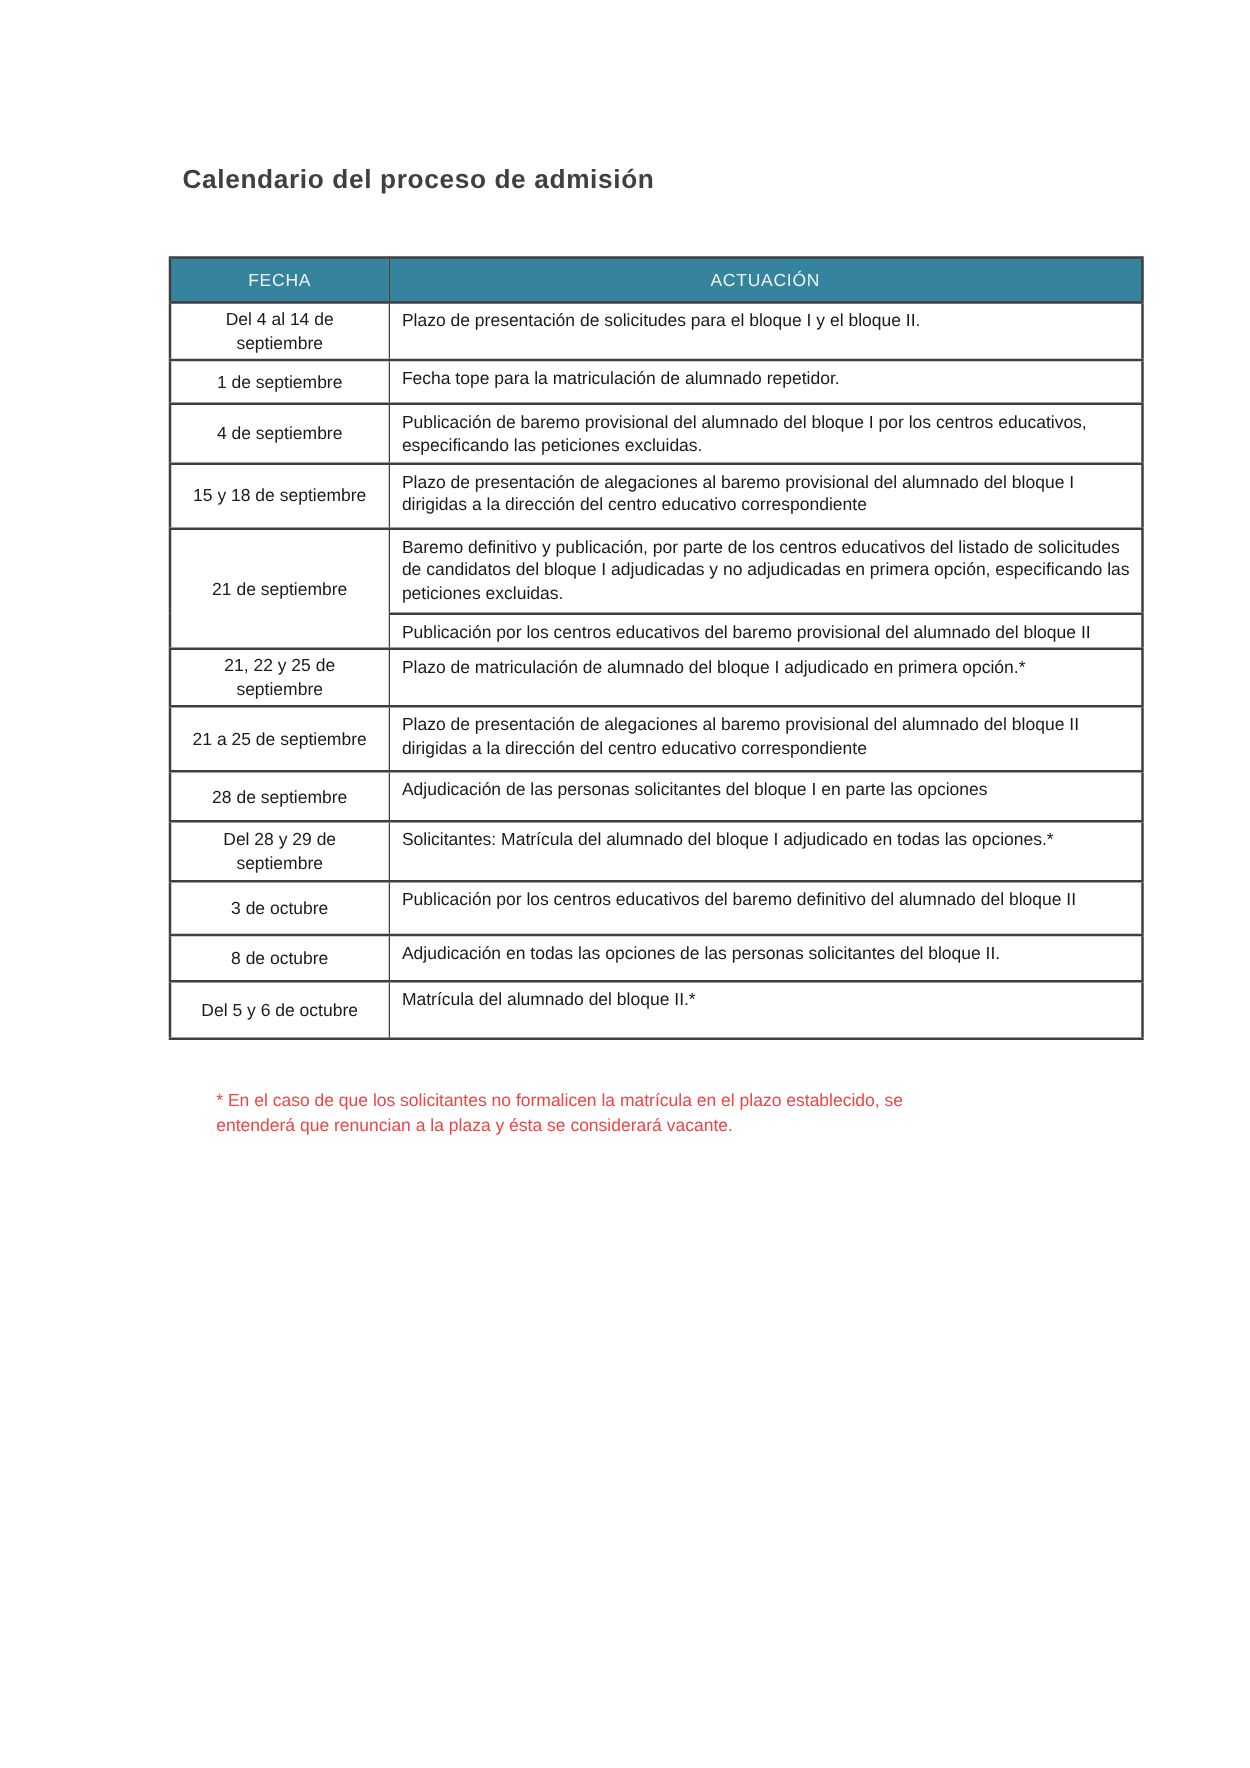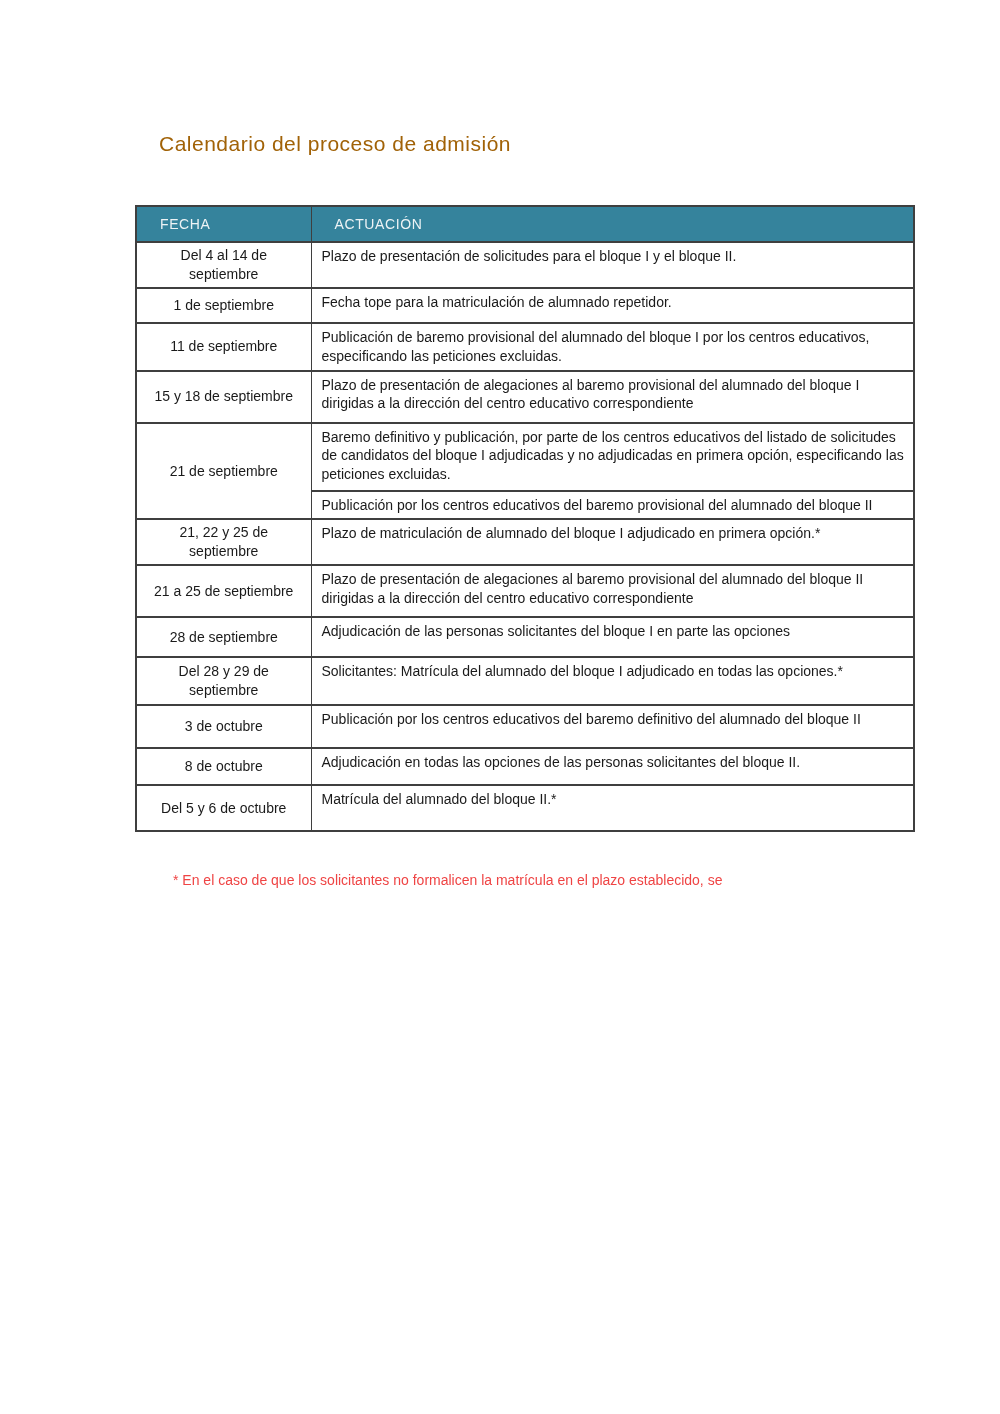--- a/index.html
+++ b/index.html
@@ -11,25 +11,25 @@
   html,body{margin:0;padding:0;}
   body{
     width:1000px;height:1414px;
     background:#ffffff;
     font-family:"Liberation Sans", sans-serif;
     color:var(--body-text);
     position:relative;
   }
   .page-title{
     position:absolute;
-    left:159px;top:118px;
+    left:146px;top:118px;
     font-size:21px;
     letter-spacing:0.5px;
-    color:#a16207;
-    font-weight:400;
+    color:#404040;
+    font-weight:700;
   }
   table.calendar{
     position:absolute;
     left:135px;top:205px;
     width:780px;
     border-collapse:collapse;
     table-layout:fixed;
   }
   table.calendar col.c-fecha{width:175px;}
   table.calendar th, table.calendar td{
@@ -40,21 +40,21 @@
     font-size:14px;
     line-height:1.35;
   }
   table.calendar{border:2px solid var(--border);}
   th.hdr{
     background:var(--header-bg);
     color:var(--header-text);
     font-weight:400;
     letter-spacing:0.6px;
     height:30px;
-    text-align:left;
+    text-align:center;
     padding:2px 23px;
   }
   td.fecha{
     text-align:center;
     vertical-align:middle;
     padding:3px 8px;
   }
   td.act{
     text-align:left;
     vertical-align:top;
@@ -88,21 +88,21 @@
   <tbody>
     <tr style="height:43px">
       <td class="fecha">Del 4 al 14 de septiembre</td>
       <td class="act">Plazo de presentación de solicitudes para el bloque I y el bloque II.</td>
     </tr>
     <tr style="height:35px">
       <td class="fecha">1 de septiembre</td>
       <td class="act">Fecha tope para la matriculación de alumnado repetidor.</td>
     </tr>
     <tr style="height:45px">
-      <td class="fecha">11 de septiembre</td>
+      <td class="fecha">4 de septiembre</td>
       <td class="act">Publicación de baremo provisional del alumnado del bloque I por los centros educativos, especificando las peticiones excluidas.</td>
     </tr>
     <tr style="height:52px">
       <td class="fecha">15 y 18 de septiembre</td>
       <td class="act">Plazo de presentación de alegaciones al baremo provisional del alumnado del bloque I dirigidas a la dirección del centro educativo correspondiente</td>
     </tr>
     <tr style="height:68px">
       <td class="fecha" rowspan="2">21 de septiembre</td>
       <td class="act">Baremo definitivo y publicación, por parte de los centros educativos del listado de solicitudes de candidatos del bloque I adjudicadas y no adjudicadas en primera opción, especificando las peticiones excluidas.</td>
     </tr>
@@ -135,13 +135,14 @@
     </tr>
     <tr style="height:46px">
       <td class="fecha">Del 5 y 6 de octubre</td>
       <td class="act">Matrícula del alumnado del bloque II.*</td>
     </tr>
   </tbody>
 </table>
 
 <div class="footnote">
   <div>* En el caso de que los solicitantes no formalicen la matrícula en el plazo establecido, se</div>
+  <div>entenderá que renuncian a la plaza y ésta se considerará vacante.</div>
 </div>
 
 </body></html>

